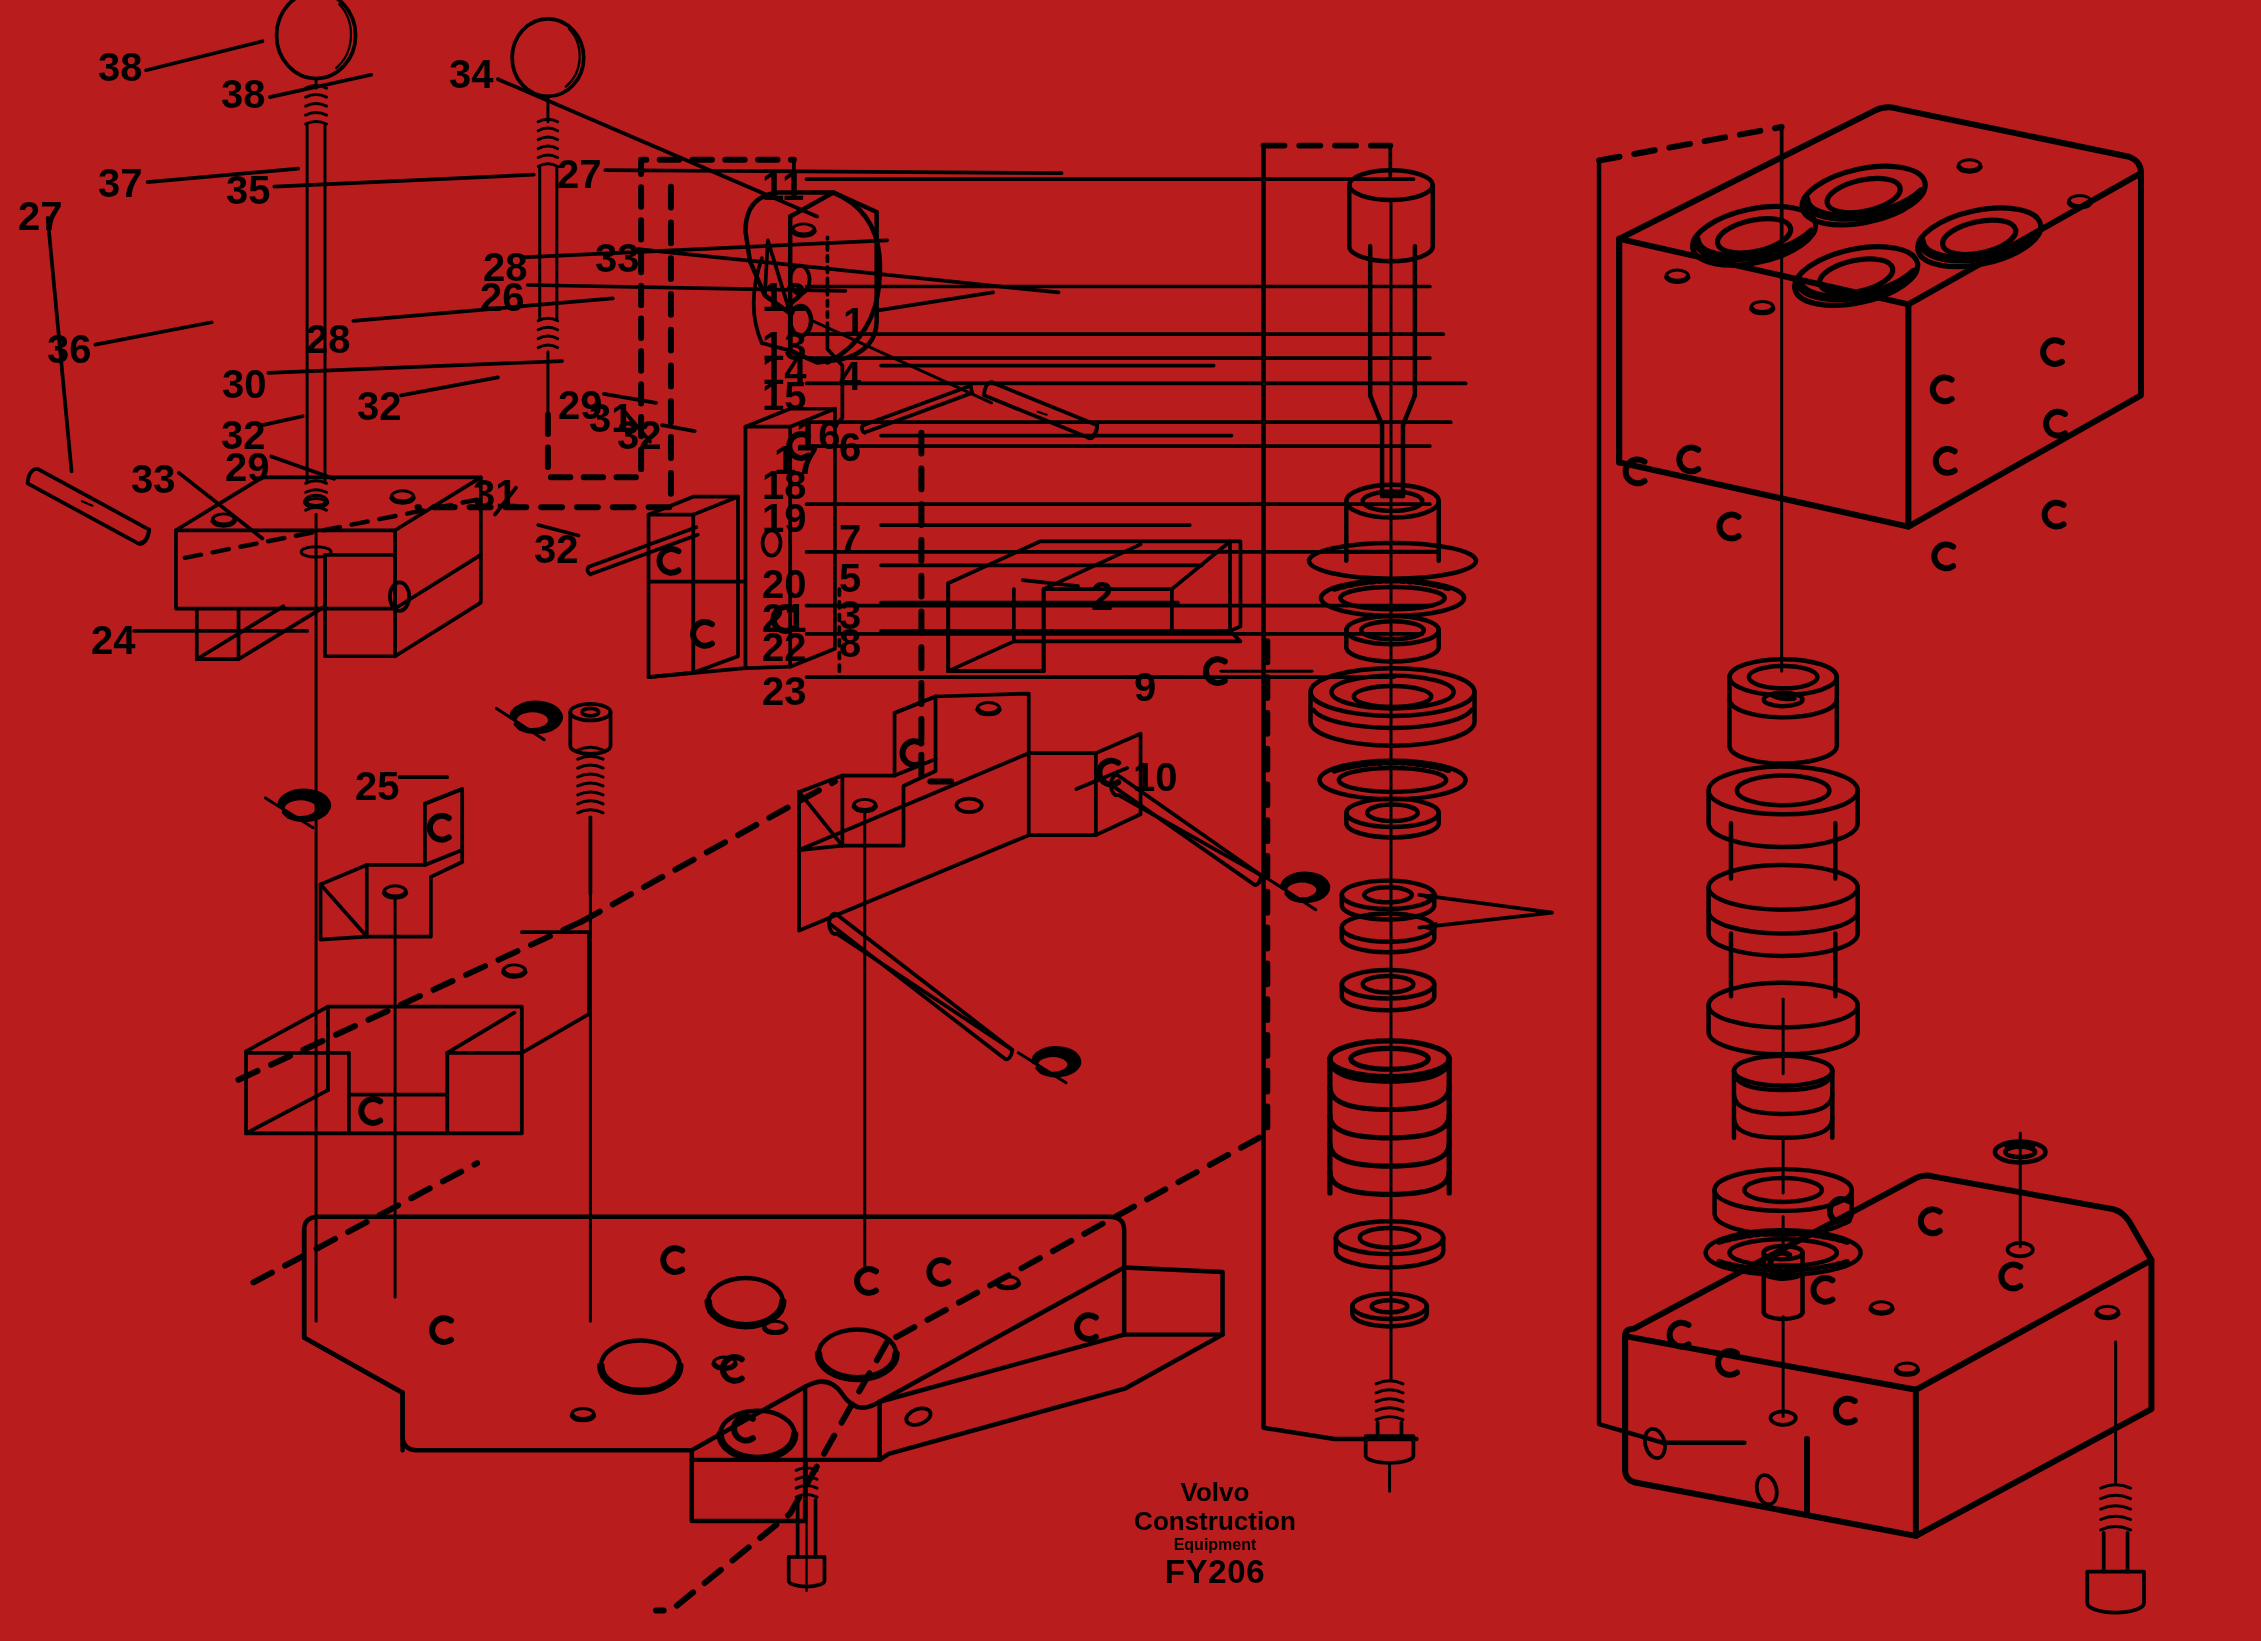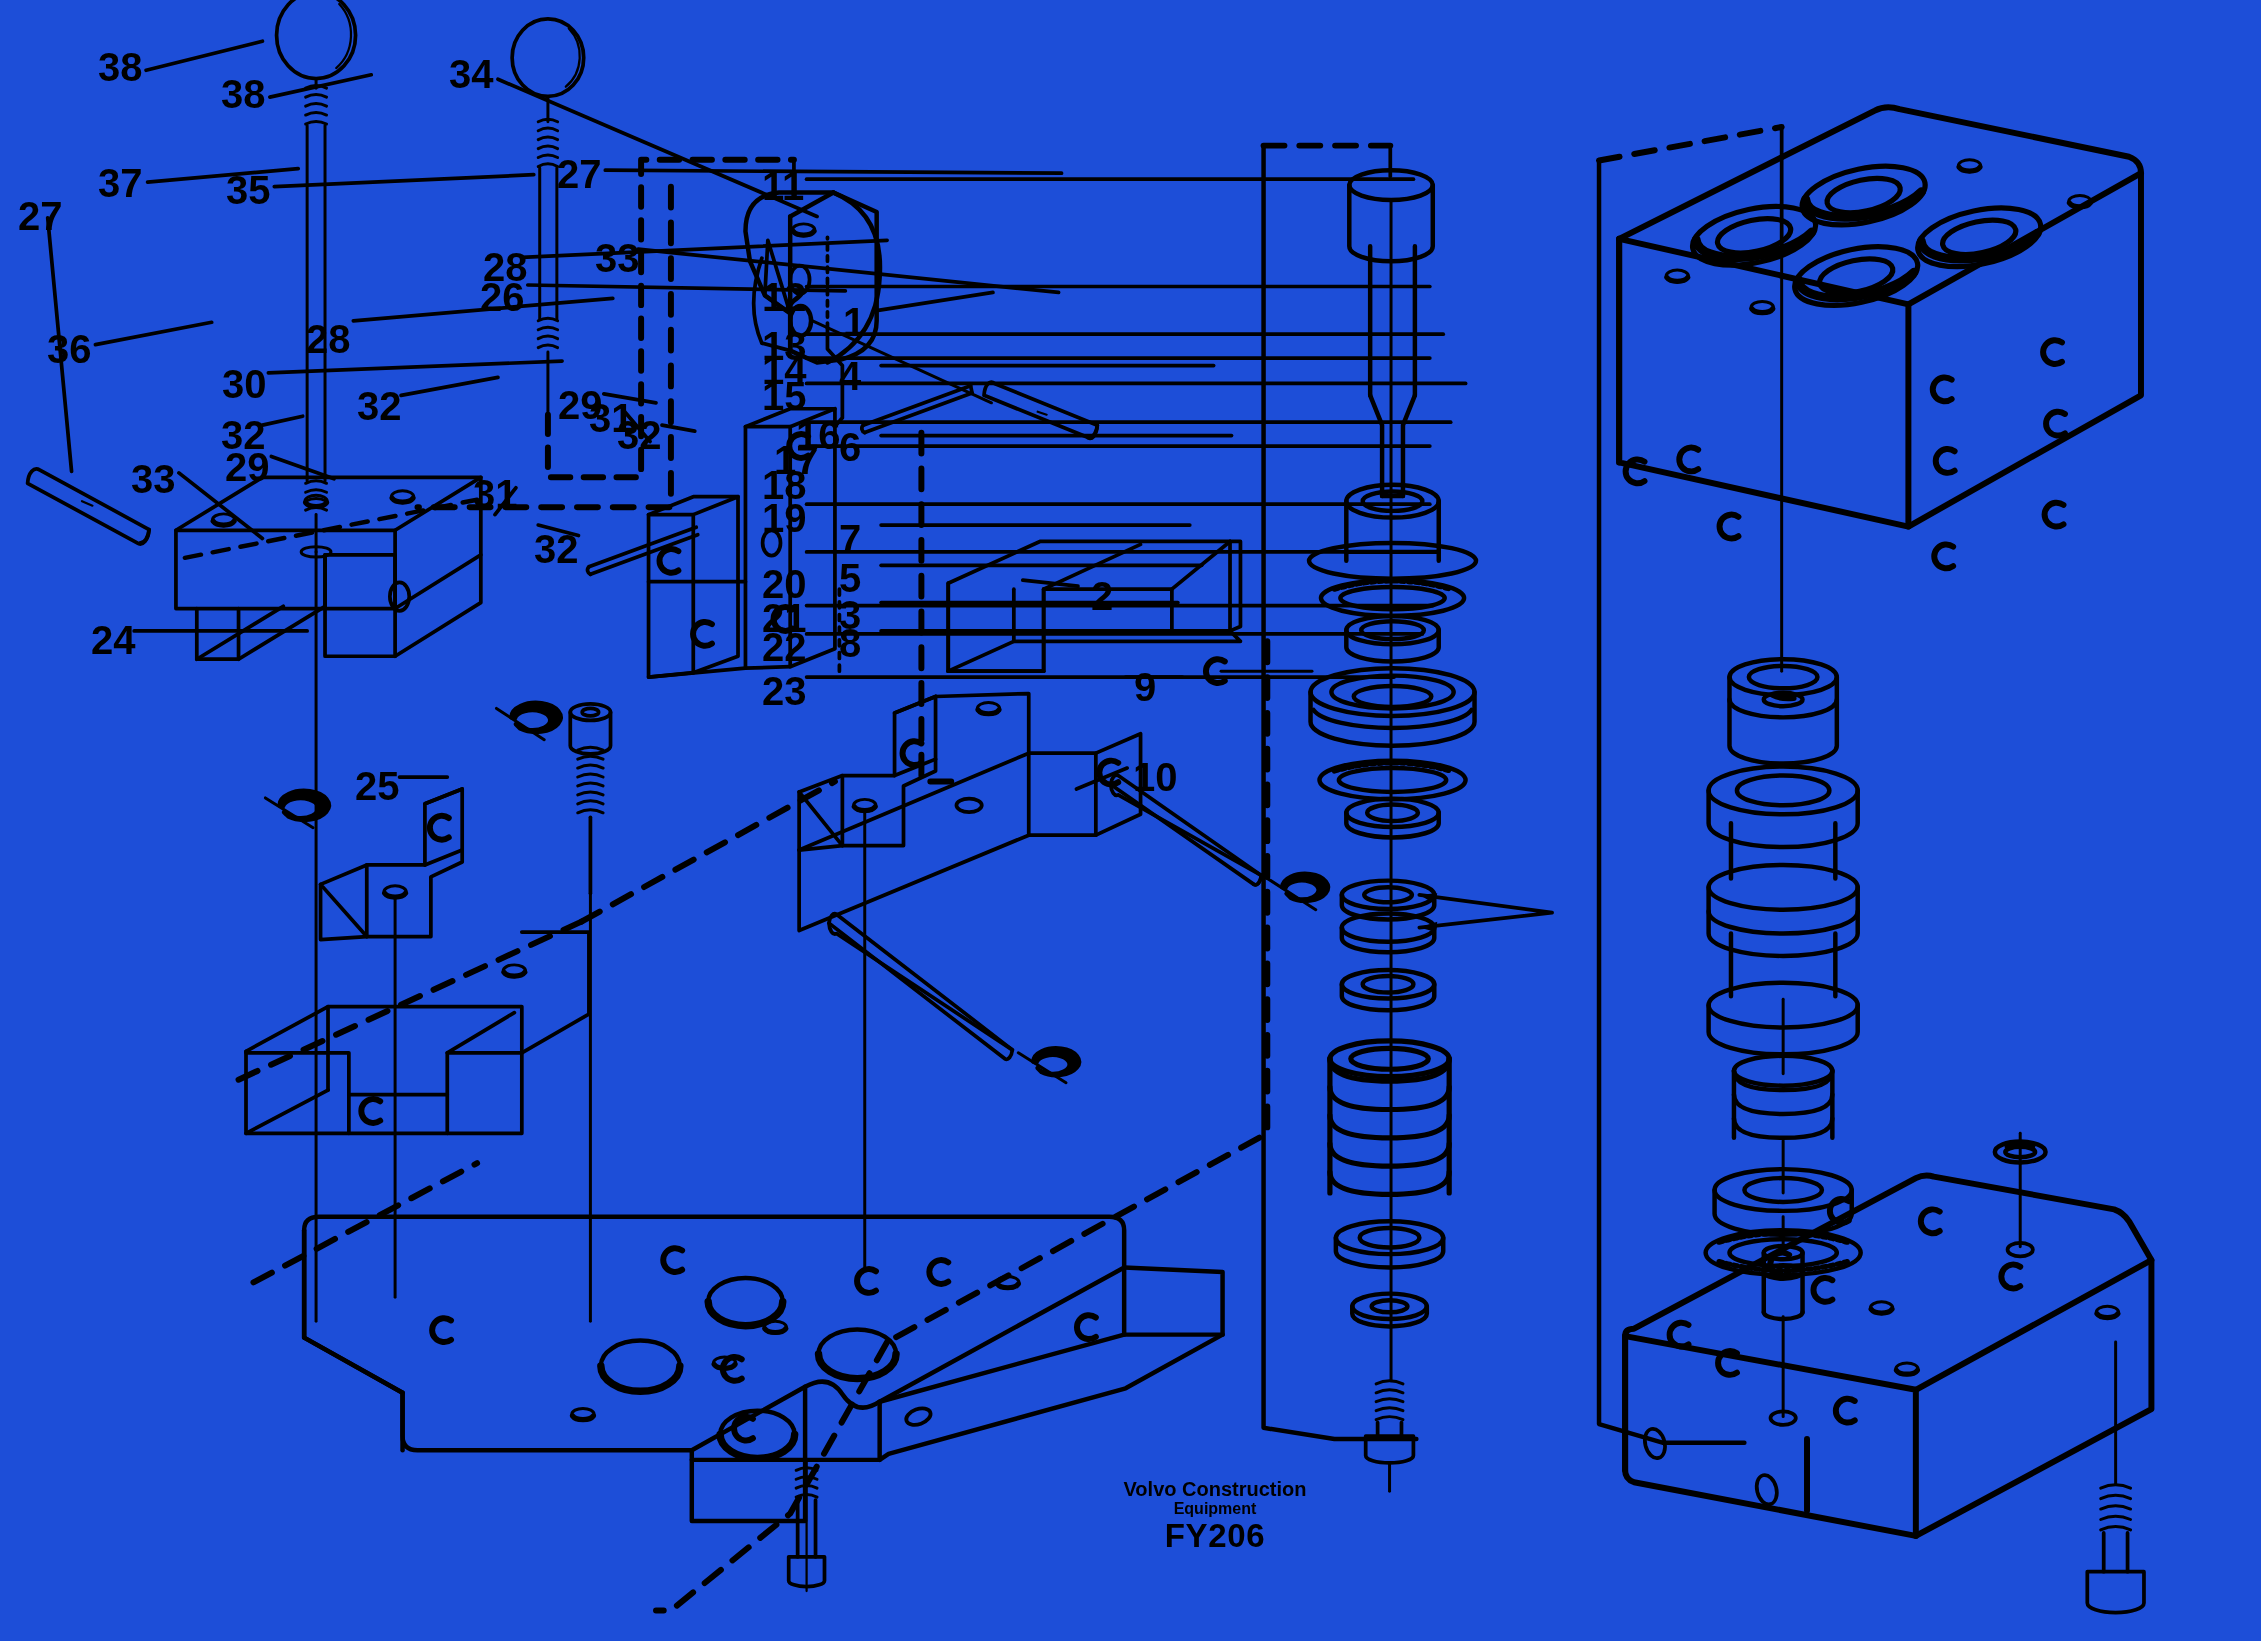--- a/index.html
+++ b/index.html
@@ -1,22 +1,22 @@
 <!DOCTYPE html>
 <html style="font-size:12px"><head>
 <meta charset="utf-8">
 <style>
   html,body{margin:0;padding:0;background:#fff;}
   body{font-family:"Liberation Sans",sans-serif;}
-  #sheet{position:relative;width:2261px;height:1642px;background:#1d4ed8;overflow:hidden;}
+  #sheet{position:relative;width:2261px;height:1642px;background:#b91c1c;overflow:hidden;}
   #sheet svg{position:absolute;left:0;top:0;width:2261px;height:1642px;}
   .lbl{position:absolute;font-family:"Liberation Sans",sans-serif;font-weight:bold;
        font-size:40px;color:#000;line-height:1;white-space:nowrap;}
   #footer{position:absolute;text-align:center;color:#000;line-height:1.12;}
-  #footer .f1{font-size:20px;font-weight:bold;}
+  #footer .f1{font-size:26px;font-weight:bold;}
   #footer .f2{font-size:16px;font-weight:bold;}
   #footer .f3{font-size:33px;font-weight:bold;letter-spacing:0.7px;}
 </style>
 </head>
 <body>
 
 <div id="sheet">
 
 <svg viewBox="0 0 3033 2202" xmlns="http://www.w3.org/2000/svg">
   <defs>

